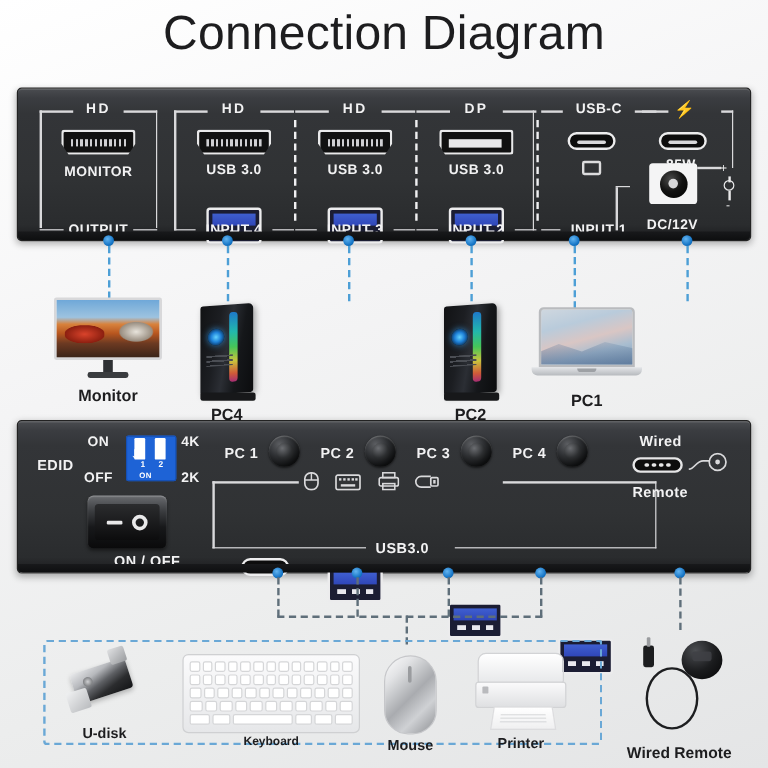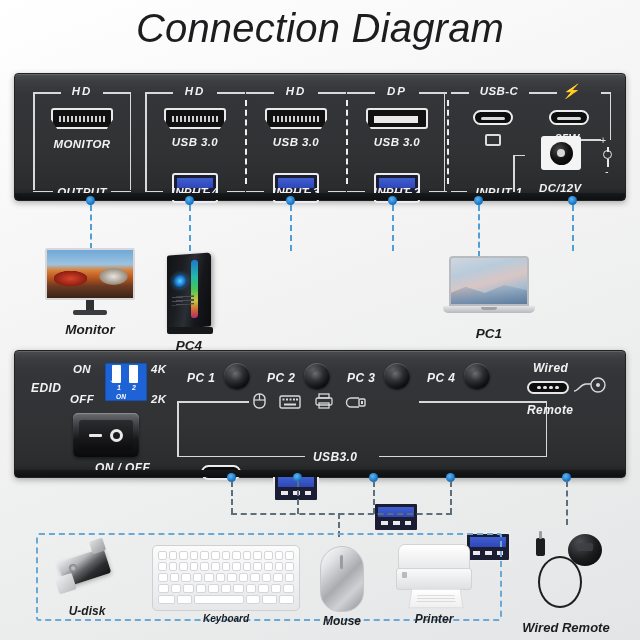--- a/index.html
+++ b/index.html
@@ -2,21 +2,21 @@
 <html><head>
 <meta charset="utf-8">
 <style>
   * { box-sizing: border-box; margin: 0; padding: 0; }
   body {
     width: 640px; height: 640px;
     font-family: "Liberation Sans", sans-serif;
     background: linear-gradient(160deg,#ffffff 0%,#f4f4f5 40%,#eceded 70%,#e4e5e6 100%);
     position: relative; overflow: hidden;
   }
-  .stage { position:absolute; inset:0;font-style:italic; }
+  .stage { position:absolute; inset:0; }
   .abs { position:absolute; }
 
   
   #title {
     left:0; top:6px; width:640px; text-align:center;
     font-size:40px; font-weight:400; color:#1d1d1f;
     letter-spacing:0.2px; font-family:"Liberation Sans", sans-serif;
   }
 
   
@@ -461,20 +461,30 @@
       <div class="body"></div>
         <div class="rgb"></div>
         <div class="fan"></div>
         <div class="vents"></div>
         <div class="foot"></div>
     </div>
     <div class="devlabel" style="width:56px;margin-top:4px;">PC4</div>
   </div>
 
 
+  <div class="abs" style="left:364px;top:250px;">
+    <div class="pc-art">
+      <div class="body"></div>
+        <div class="rgb"></div>
+        <div class="fan"></div>
+        <div class="vents"></div>
+        <div class="foot"></div>
+    </div>
+    <div class="devlabel" style="width:56px;margin-top:4px;">PC2</div>
+  </div>
 
   <div class="abs" style="left:443px;top:256px;">
     <div id="laptop-art">
       <div class="lid"></div>
         <div class="base"></div>
         <div class="notch"></div>
     </div>
     <div class="devlabel" style="width:92px;margin-top:8px;">PC1</div>
   </div>
 

